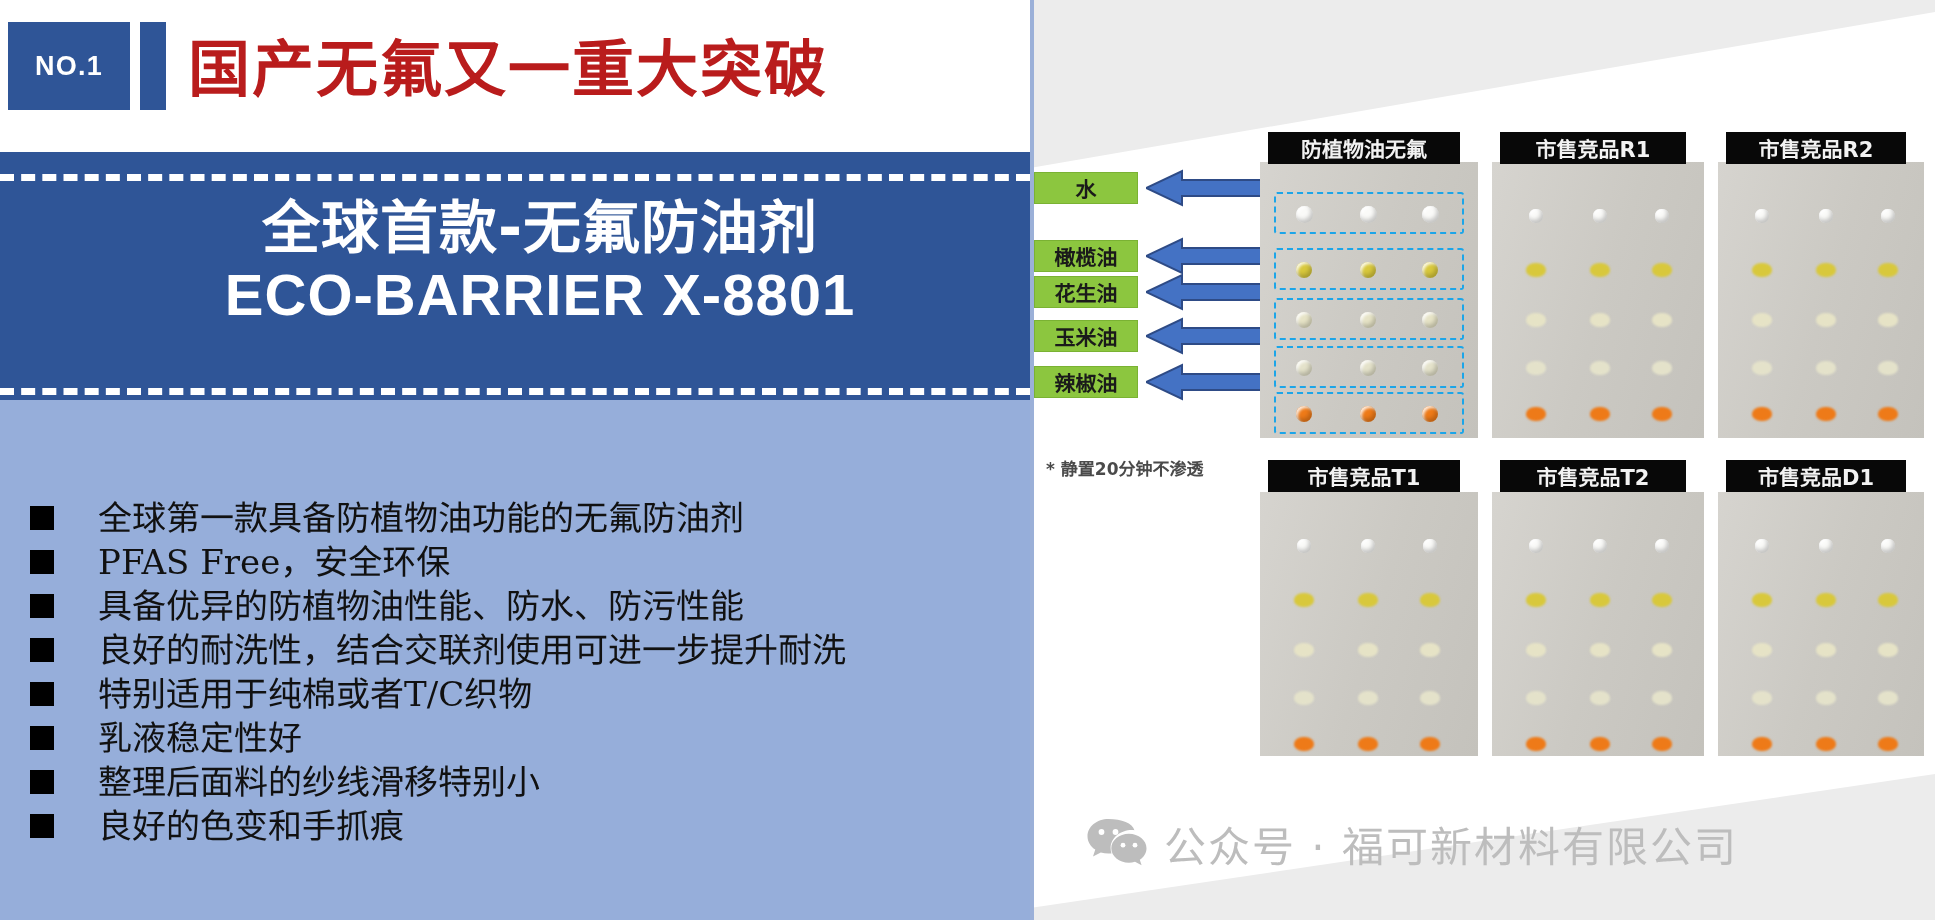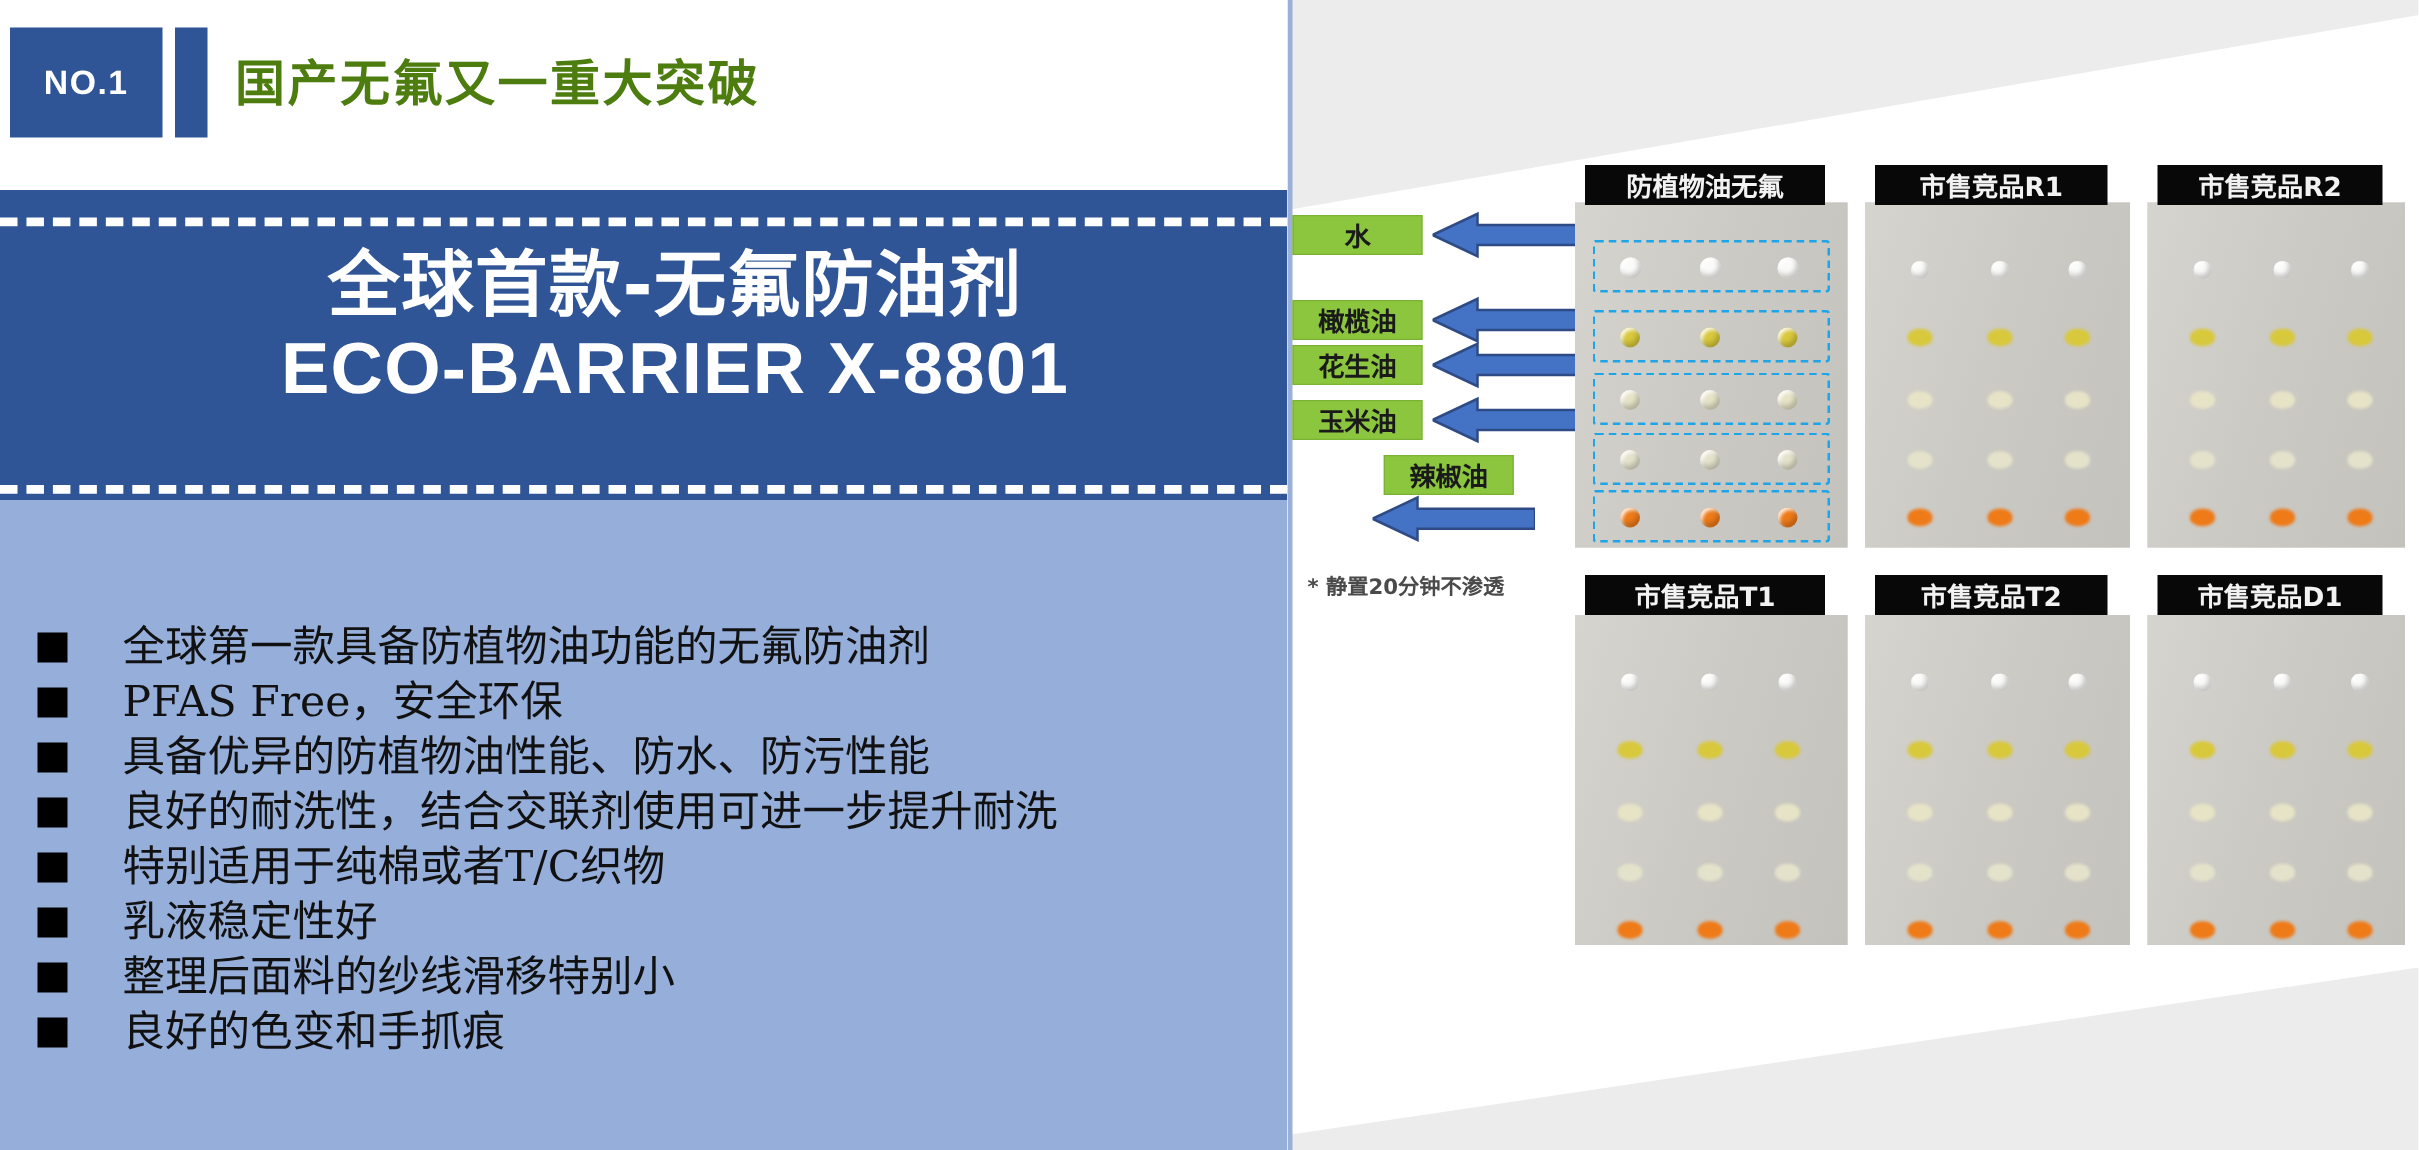--- a/index.html
+++ b/index.html
@@ -27,21 +27,21 @@
     display:flex; align-items:center; justify-content:center;
     font-weight:bold; font-size:27px; letter-spacing:1.2px;
   }
   #header-bar-accent{
     position:absolute; left:140px; top:22px; width:26px; height:88px;
     background:#2F5597;
   }
   #header-title{
     position:absolute; left:188px; top:14px; height:100px;
     display:flex; align-items:center;
-    font-size:40px; font-weight:900; color:#4d7c0f;
+    font-size:62px; font-weight:900; color:#b91c1c;
     letter-spacing:2px;
     font-family:"DejaVu Sans","Liberation Sans",sans-serif;
   }
 
   
   #hero-block{
     position:absolute; left:0; top:152px; width:1030px; height:248px;
     background:#2F5597;
   }
   .hero-dash{
@@ -254,21 +254,21 @@
         <span class="legend-arrow"><svg viewBox="0 0 130 38" width="130" height="38" aria-hidden="true">
             <polygon points="0,19 36,2 36,11 130,11 130,27 36,27 36,36" fill="#4472C4" stroke="#2E4B86" stroke-width="2"></polygon>
           </svg></span>
       </div>
       <div class="legend-row" style="top: 148px;">
         <div class="legend-chip">玉米油</div>
         <span class="legend-arrow"><svg viewBox="0 0 130 38" width="130" height="38" aria-hidden="true">
             <polygon points="0,19 36,2 36,11 130,11 130,27 36,27 36,36" fill="#4472C4" stroke="#2E4B86" stroke-width="2"></polygon>
           </svg></span>
       </div>
-      <div class="legend-row" style="top: 194px; flex-direction: column;">
+      <div class="legend-row" style="top: 194px;">
         <div class="legend-chip">辣椒油</div>
         <span class="legend-arrow"><svg viewBox="0 0 130 38" width="130" height="38" aria-hidden="true">
             <polygon points="0,19 36,2 36,11 130,11 130,27 36,27 36,36" fill="#4472C4" stroke="#2E4B86" stroke-width="2"></polygon>
           </svg></span>
       </div>
     </div>
 
   <div id="footnote">* 静置20分钟不渗透</div>
 
   <div id="sample-grid">
@@ -408,14 +408,27 @@
               <span class="dot spread" style="width: 20px; height: 14.4px; background: rgb(238, 122, 24); left: 34px; top: 244.8px; border-radius: 46%;"></span>
               <span class="dot spread" style="width: 20px; height: 14.4px; background: rgb(238, 122, 24); left: 98px; top: 244.8px; border-radius: 46%;"></span>
               <span class="dot spread" style="width: 20px; height: 14.4px; background: rgb(238, 122, 24); left: 160px; top: 244.8px; border-radius: 46%;"></span>
             </div>
           </div>
           <div class="panel-label" style="left: 14px; top: 2px; min-width: 180px;">市售竞品D1</div>
         </div>
       </div>
   </div>
 
+  <div id="watermark">
+    <span id="wechat-icon">
+      <svg viewBox="0 0 62 52" width="62" height="52" aria-hidden="true">
+        <path fill="#BDBDBD" d="M22.5 2C10.8 2 1.5 9.7 1.5 19.2c0 5.4 3 10.2 7.8 13.4L7 39.6l7.8-4.1c2.4.7 5 1.1 7.7 1.1 1 0 2-.05 3-.16-.6-1.7-.9-3.5-.9-5.4 0-10 9.6-18 21.4-18 .8 0 1.6.04 2.4.12C46.6 6.3 35.6 2 22.5 2Z"></path>
+        <circle cx="15.5" cy="15" r="2.9" fill="#ffffff"></circle>
+        <circle cx="29.5" cy="15" r="2.9" fill="#ffffff"></circle>
+        <path fill="#BDBDBD" d="M60.5 31.2c0-8-7.9-14.5-17.6-14.5S25.3 23.2 25.3 31.2c0 8 7.9 14.5 17.6 14.5 2.1 0 4.2-.3 6.1-.9l6.6 3.5-1.8-5.6c4.1-2.7 6.7-6.8 6.7-11.5Z"></path>
+        <circle cx="37" cy="28.2" r="2.4" fill="#ffffff"></circle>
+        <circle cx="49" cy="28.2" r="2.4" fill="#ffffff"></circle>
+      </svg>
+    </span>
+    <span id="watermark-text">公众号 · 福可新材料有限公司</span>
+  </div>
 
 </div>
 
 </body></html>

